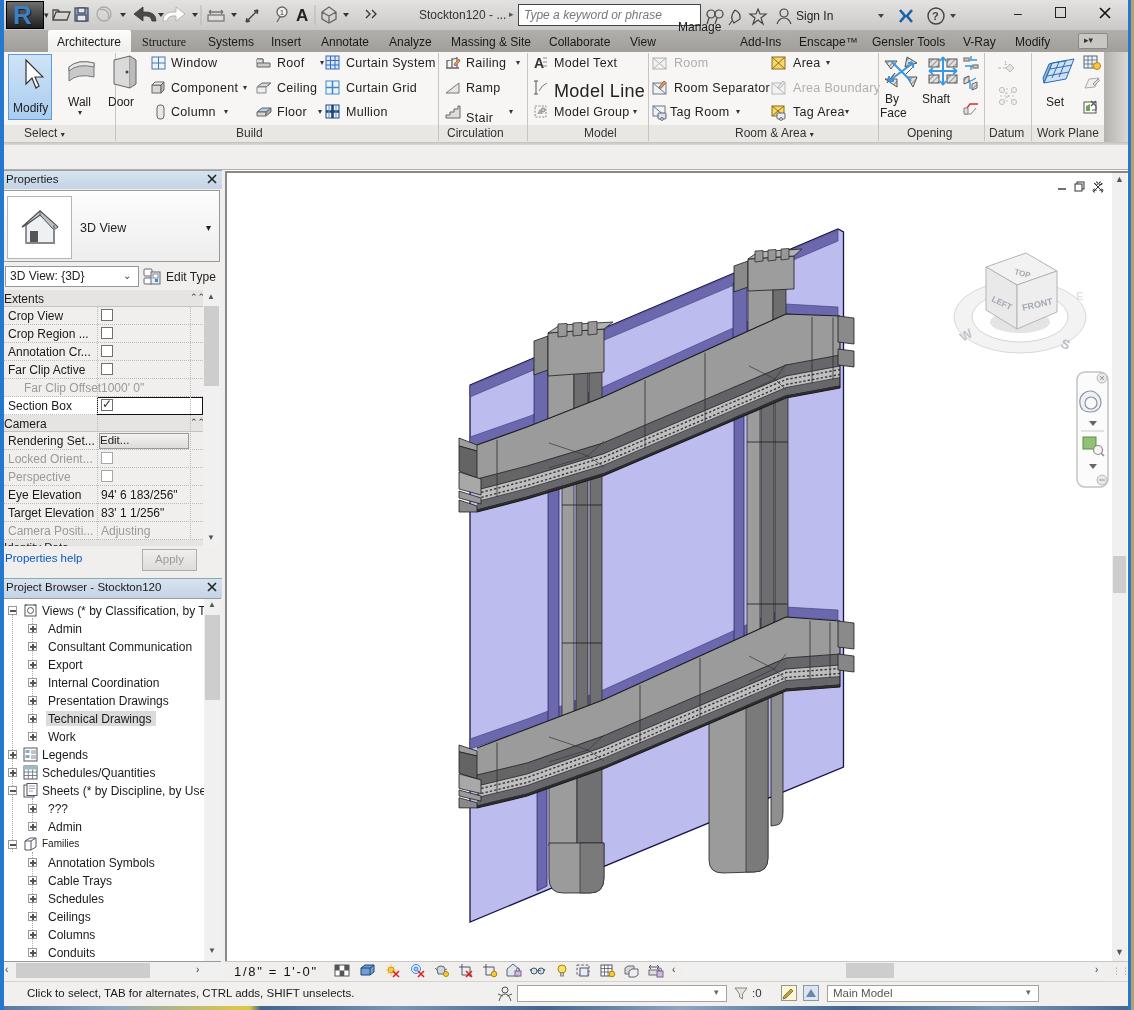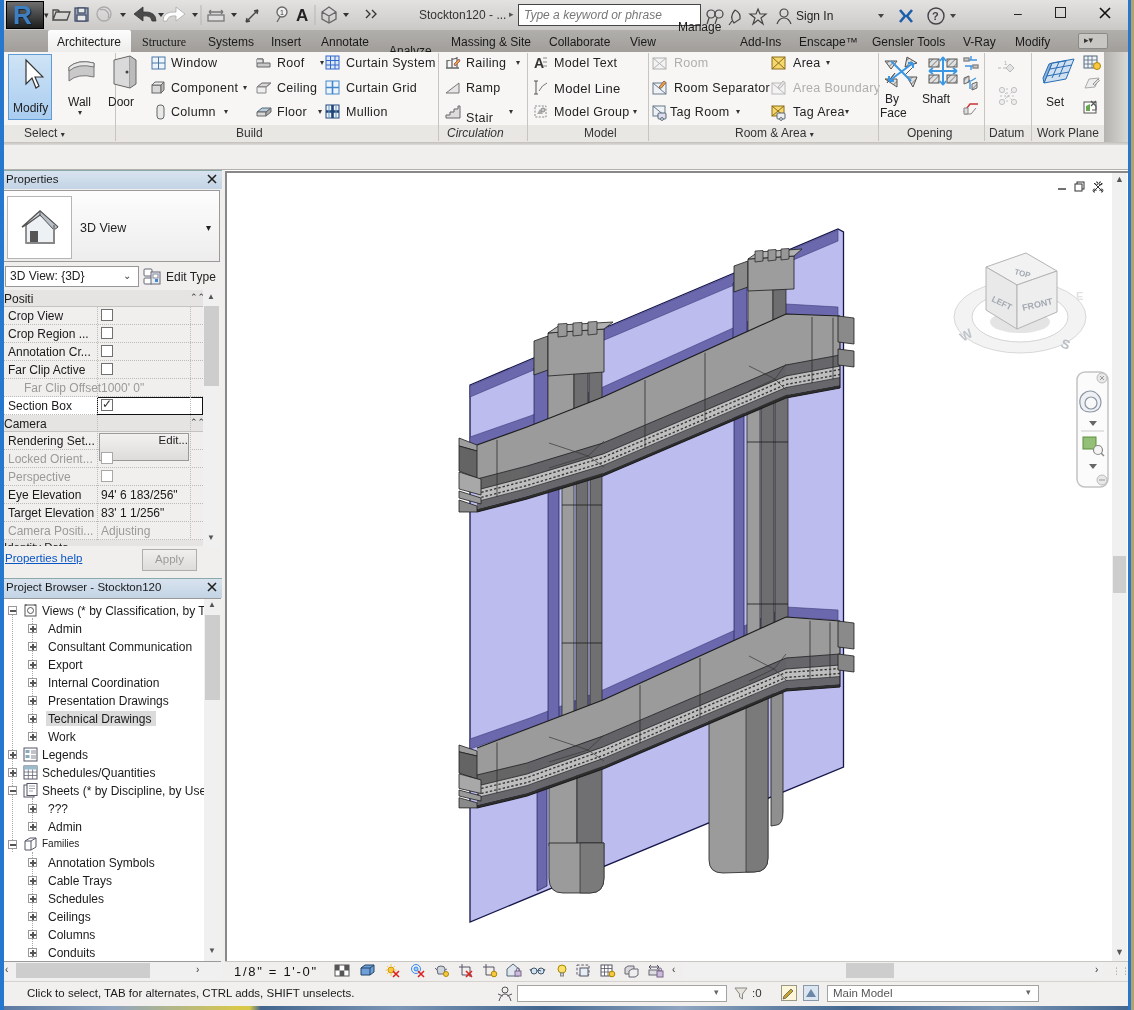--- a/index.html
+++ b/index.html
@@ -83,21 +83,21 @@
     <path d="M2 2 L12 12 M12 2 L2 12" stroke="#111" stroke-width="1.6"></path>
   </svg>
 
 <div class="abs" style="left:0;top:30px;width:1134px;height:22px;background:linear-gradient(#b1afac,#a19e9a);"></div>
 <div class="abs" style="left:48px;top:30px;width:83px;height:22px;background:linear-gradient(#fdfdfd,#ededeb);border-radius:2px 2px 0 0;"></div>
 <div class="tx" style="left:57px;top:35px;font-size:12px;color:#1a1a1a;">Architecture</div>
 <div class="tx" style="left:142px;top:35px;font-size:12px;color:#1a1a1a;font-family:Liberation Serif, serif;">Structure</div>
 <div class="tx" style="left:208px;top:35px;font-size:12px;color:#1a1a1a;">Systems</div>
 <div class="tx" style="left:271px;top:35px;font-size:12px;color:#1a1a1a;">Insert</div>
 <div class="tx" style="left:321px;top:35px;font-size:12px;color:#1a1a1a;">Annotate</div>
-<div class="tx" style="left:389px;top:44px;font-size:12px;color:#1a1a1a;">Analyze</div>
+<div class="tx" style="left:389px;top:35px;font-size:12px;color:#1a1a1a;">Analyze</div>
 <div class="tx" style="left:451px;top:35px;font-size:12px;color:#1a1a1a;">Massing &amp; Site</div>
 <div class="tx" style="left:549px;top:35px;font-size:12px;color:#1a1a1a;">Collaborate</div>
 <div class="tx" style="left:630px;top:35px;font-size:12px;color:#1a1a1a;">View</div>
 <div class="tx" style="left:678px;top:20px;font-size:12px;color:#1a1a1a;">Manage</div>
 <div class="tx" style="left:740px;top:35px;font-size:12px;color:#1a1a1a;">Add-Ins</div>
 <div class="tx" style="left:799px;top:35px;font-size:12px;color:#1a1a1a;">Enscape™</div>
 <div class="tx" style="left:872px;top:35px;font-size:12px;color:#1a1a1a;">Gensler Tools</div>
 <div class="tx" style="left:963px;top:35px;font-size:12px;color:#1a1a1a;">V-Ray</div>
 <div class="tx" style="left:1015px;top:35px;font-size:12px;color:#1a1a1a;">Modify</div>
 <div class="abs" style="left:1078px;top:33px;width:30px;height:16px;background:#c9c7c4;border:1px solid #8a8a88;border-radius:2px;"></div>
@@ -174,21 +174,21 @@
     <path d="M2 8.5 l13 0 M8.5 2 l0 13" stroke="#48c" stroke-width="1.6"></path>
   </svg>
 <div class="tx" style="left:346px;top:81px;font-size:12.5px;letter-spacing:0.3px;color:#222;">Curtain Grid</div>
 <svg class="abs" style="left:324px;top:103px" width="18" height="18">
     <rect x="2" y="2" width="13" height="13" fill="#eef4fb" stroke="#247"></rect>
     <path d="M2 8.5 l13 0 M8.5 2 l0 13" stroke="#247" stroke-width="2.6"></path>
     <path d="M5 2 l0 13 M12 2 l0 13" stroke="#69c" stroke-width="1"></path>
   </svg>
 <div class="tx" style="left:346px;top:105px;font-size:12.5px;letter-spacing:0.3px;color:#222;">Mullion</div>
 <div class="abs" style="left:438px;top:53px;width:1px;height:88px;background:#c8c5c1;"></div>
-<div class="tx" style="left:447px;top:126px;font-size:12px;color:#333;font-style:italic;">Circulation</div>
+<div class="tx" style="left:447px;top:126px;font-size:12px;color:#333;">Circulation</div>
 <svg class="abs" style="left:444px;top:54px" width="18" height="18">
     <path d="M2 14 L15 14 M3 14 L3 6 M8 14 L8 4 M13 14 L13 3 M3 7 L13 4" stroke="#666" fill="none" stroke-width="1.3"></path>
     <path d="M10 10 l5 -5 l1 2 l-5 5 z" fill="#e8a33d" stroke="#a66"></path>
   </svg>
 <div class="tx" style="left:466px;top:56px;font-size:12.5px;letter-spacing:0.3px;color:#222;">Railing</div>
 <div class="tx" style="left:516px;top:58px;font-size:8px;color:#333;">▾</div>
 <svg class="abs" style="left:444px;top:79px" width="18" height="18">
     <path d="M2 14 L15 14 L15 4 Z" fill="#e5e5e5" stroke="#777"></path>
   </svg>
 <div class="tx" style="left:466px;top:81px;font-size:12.5px;letter-spacing:0.3px;color:#222;">Ramp</div>
@@ -201,21 +201,21 @@
 <div class="tx" style="left:584px;top:126px;font-size:12px;color:#333;">Model</div>
 <svg class="abs" style="left:532px;top:54px" width="18" height="18">
     <text x="2" y="14" font-size="14" font-weight="bold" fill="#333">A</text>
     <path d="M11 4 l4 0 M11 8 l4 0 M11 12 l4 0" stroke="#888"></path>
   </svg>
 <div class="tx" style="left:554px;top:56px;font-size:12.5px;letter-spacing:0.3px;color:#222;">Model Text</div>
 <svg class="abs" style="left:532px;top:79px" width="18" height="18">
     <path d="M4 2 l0 13 M2 2 l4 0 M2 15 l4 0" stroke="#555" fill="none"></path>
     <path d="M7 12 q3 -6 8 -8" stroke="#777" fill="none"></path>
   </svg>
-<div class="tx" style="left:554px;top:81px;font-size:13px;letter-spacing:0.3px;color:#222;">Model Line</div>
+<div class="tx" style="left:554px;top:81px;font-size:18px;letter-spacing:0.3px;color:#222;">Model Line</div>
 <svg class="abs" style="left:532px;top:103px" width="18" height="18">
     <rect x="3" y="3" width="11" height="11" fill="none" stroke="#888" stroke-dasharray="2 1.4"></rect>
     <path d="M5 11 l3 -5 l3 5 z" fill="#aaa"></path>
     <circle cx="11" cy="7" r="2" fill="#ccc" stroke="#888"></circle>
   </svg>
 <div class="tx" style="left:554px;top:105px;font-size:12.5px;letter-spacing:0.3px;color:#222;">Model Group</div>
 <div class="tx" style="left:633px;top:107px;font-size:8px;color:#333;">▾</div>
 <div class="abs" style="left:648px;top:53px;width:1px;height:88px;background:#c8c5c1;"></div>
 <div class="tx" style="left:735px;top:126px;font-size:12px;color:#333;">Room &amp; Area <span style="font-size:8px">▾</span></div>
 <svg class="abs" style="left:651px;top:54px" width="18" height="18">
@@ -643,21 +643,21 @@
 <div class="tx" style="left:123px;top:270px;font-size:10px;color:#444;">⌄</div>
 <svg class="abs" style="left:143px;top:267px" width="20" height="20">
 <rect x="1" y="2" width="8" height="7" rx="1" fill="#fff" stroke="#667"></rect>
     <rect x="1" y="11" width="8" height="6" rx="1" fill="#fff" stroke="#667"></rect>
 <rect x="8" y="5" width="9" height="12" fill="#e8edf4" stroke="#667"></rect>
     <rect x="10" y="7" width="5" height="4" fill="#fff" stroke="#889"></rect>
     <rect x="12" y="12" width="3" height="3" fill="#48c"></rect>
 </svg>
 <div class="tx" style="left:166px;top:270px;font-size:12px;color:#222;">Edit Type</div>
 <div class="abs" style="left:0;top:290px;width:203px;height:17px;background:#e6e4e2;border-bottom:1px solid #c5c3c1;"></div>
-<div class="tx" style="left:4px;top:292px;font-size:12px;color:#1a1a1a;">Positi</div>
+<div class="tx" style="left:4px;top:292px;font-size:12px;color:#1a1a1a;">Extents</div>
 <div class="tx" style="left:190px;top:292px;font-size:9px;color:#333;">⌃⌃</div>
 <div class="abs" style="left:0;top:307px;width:203px;height:18px;border-bottom:1px dotted #bdbbb9;"></div>
 <div class="tx" style="left:8px;top:309px;font-size:12px;color:#1a1a1a;">Crop View</div>
 <span style="position:absolute;left:101px;top:309px;width:12px;height:12px;border:1px solid #707070;background:#fff;"></span>
 <div class="abs" style="left:0;top:325px;width:203px;height:18px;border-bottom:1px dotted #bdbbb9;"></div>
 <div class="tx" style="left:8px;top:327px;font-size:12px;color:#1a1a1a;">Crop Region ...</div>
 <span style="position:absolute;left:101px;top:327px;width:12px;height:12px;border:1px solid #707070;background:#fff;"></span>
 <div class="abs" style="left:0;top:343px;width:203px;height:18px;border-bottom:1px dotted #bdbbb9;"></div>
 <div class="tx" style="left:8px;top:345px;font-size:12px;color:#1a1a1a;">Annotation Cr...</div>
 <span style="position:absolute;left:101px;top:345px;width:12px;height:12px;border:1px solid #707070;background:#fff;"></span>
@@ -670,21 +670,21 @@
 <div class="abs" style="left:0;top:397px;width:203px;height:18px;border-bottom:1px dotted #bdbbb9;background:#fff;"></div>
 <div class="tx" style="left:8px;top:399px;font-size:12px;color:#1a1a1a;">Section Box</div>
 <span style="position:absolute;left:101px;top:399px;width:12px;height:12px;border:1px solid #707070;background:#fff;"></span>
 <span style="position:absolute;left:102px;top:397px;width:12px;height:12px;color:#333;font-size:12px;">✓</span>
 <div class="abs" style="left:97px;top:397px;width:106px;height:18px;border:1.4px solid #111;"></div>
 <div class="abs" style="left:0;top:415px;width:203px;height:17px;background:#e6e4e2;border-bottom:1px solid #c5c3c1;"></div>
 <div class="tx" style="left:4px;top:417px;font-size:12px;color:#1a1a1a;">Camera</div>
 <div class="tx" style="left:190px;top:417px;font-size:9px;color:#333;">⌃⌃</div>
 <div class="abs" style="left:0;top:432px;width:203px;height:18px;border-bottom:1px dotted #bdbbb9;"></div>
 <div class="tx" style="left:8px;top:434px;font-size:12px;color:#1a1a1a;">Rendering Set...</div>
-<div class="abs" style="left:99px;top:433px;width:90px;height:28px;background:linear-gradient(#f2f1f0,#dddcda);border:1px solid #999;text-align:right;font-size:11.5px;color:#222;">Edit...</div>
+<div class="abs" style="left:99px;top:433px;width:90px;height:16px;background:linear-gradient(#f2f1f0,#dddcda);border:1px solid #999;text-align:left;font-size:11.5px;color:#222;">Edit...</div>
 <div class="abs" style="left:0;top:450px;width:203px;height:18px;border-bottom:1px dotted #bdbbb9;"></div>
 <div class="tx" style="left:8px;top:452px;font-size:12px;color:#9a9a98;">Locked Orient...</div>
 <span style="position:absolute;left:101px;top:452px;width:12px;height:12px;border:1px solid #a8a8a8;background:#fff;"></span>
 <div class="abs" style="left:0;top:468px;width:203px;height:18px;border-bottom:1px dotted #bdbbb9;"></div>
 <div class="tx" style="left:8px;top:470px;font-size:12px;color:#9a9a98;">Perspective</div>
 <span style="position:absolute;left:101px;top:470px;width:12px;height:12px;border:1px solid #a8a8a8;background:#fff;"></span>
 <div class="abs" style="left:0;top:486px;width:203px;height:18px;border-bottom:1px dotted #bdbbb9;"></div>
 <div class="tx" style="left:8px;top:488px;font-size:12px;color:#1a1a1a;">Eye Elevation</div>
 <div class="tx" style="left:101px;top:488px;font-size:12px;color:#1a1a1a;">94'  6 183/256"</div>
 <div class="abs" style="left:0;top:504px;width:203px;height:18px;border-bottom:1px dotted #bdbbb9;"></div>
@@ -695,21 +695,21 @@
 <div class="tx" style="left:101px;top:524px;font-size:12px;color:#9a9a98;">Adjusting</div>
 <div class="abs" style="left:97px;top:307px;width:1px;height:233px;border-left:1px dotted #bdbbb9;"></div>
 <div class="abs" style="left:190px;top:307px;width:1px;height:233px;border-left:1px dotted #bdbbb9;"></div>
 <div class="abs" style="left:0;top:540px;width:203px;height:6px;background:#e6e4e2;overflow:hidden;">
     <div class="tx" style="left:4px;top:1px;font-size:11.5px;color:#1a1a1a;">Identity Data</div>
   </div>
 <div class="abs" style="left:203px;top:290px;width:17px;height:257px;background:#f0f0f0;"></div>
 <div class="tx" style="left:207px;top:292px;font-size:8px;color:#555;">▲</div>
 <div class="abs" style="left:204px;top:306px;width:15px;height:80px;background:#cdcdcd;"></div>
 <div class="tx" style="left:207px;top:533px;font-size:8px;color:#555;">▼</div>
-<div class="tx" style="left:5px;top:552px;font-size:11.5px;color:#0a56c4;text-decoration:underline;">Properties help</div>
+<div class="tx" style="left:5px;top:552px;font-size:11.5px;color:#0a56c4;">Properties help</div>
 <div class="abs" style="left:142px;top:549px;width:55px;height:22px;background:linear-gradient(#f0efee,#dddcda);border:1px solid #b0aeac;text-align:center;font-size:11.5px;color:#9a9a98;padding-top:3px;">Apply</div>
 <div class="abs" style="left:0;top:578px;width:222px;height:20px;background:linear-gradient(#d8e3ef,#c3d4e5);border-top:1px solid #8aa;"></div>
 <div class="tx" style="left:6px;top:581px;font-size:11.5px;color:#1a1a1a;">Project Browser - Stockton120</div>
 <svg class="abs" style="left:206px;top:581px" width="12" height="12">
     <path d="M2 2 L10 10 M10 2 L2 10" stroke="#222" stroke-width="1.6"></path>
   </svg>
 <div class="abs" style="left:1px;top:598px;width:220px;height:364px;background:#fff;border:1px solid #9a9a9a;"></div>
 <div class="abs" style="left:12px;top:612px;width:1px;height:240px;border-left:1px dotted #a8a8a8;"></div>
 <div class="abs" style="left:32px;top:618px;width:1px;height:114px;border-left:1px dotted #a8a8a8;"></div>
 <div class="abs" style="left:32px;top:798px;width:1px;height:32px;border-left:1px dotted #a8a8a8;"></div>

